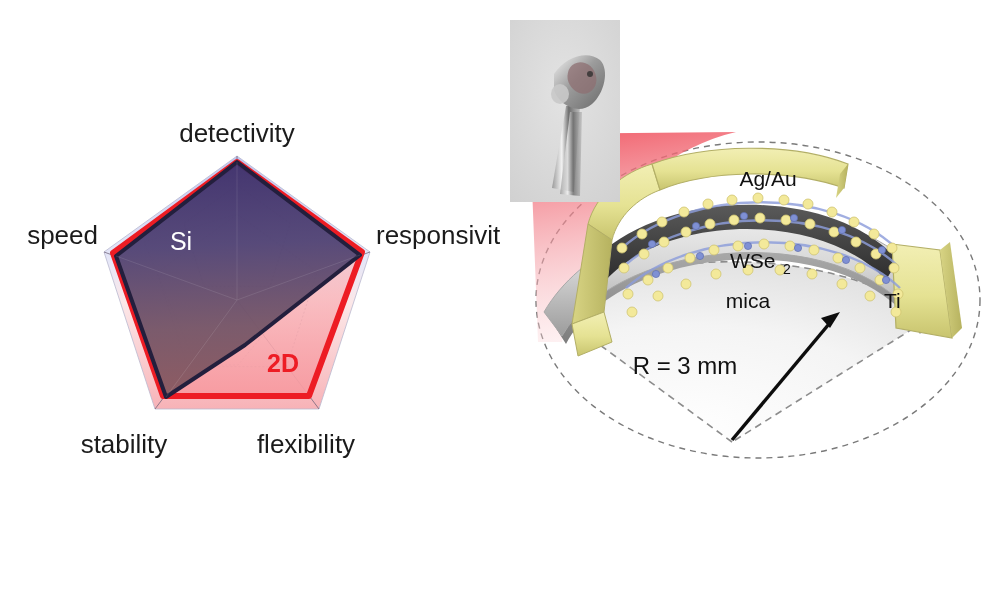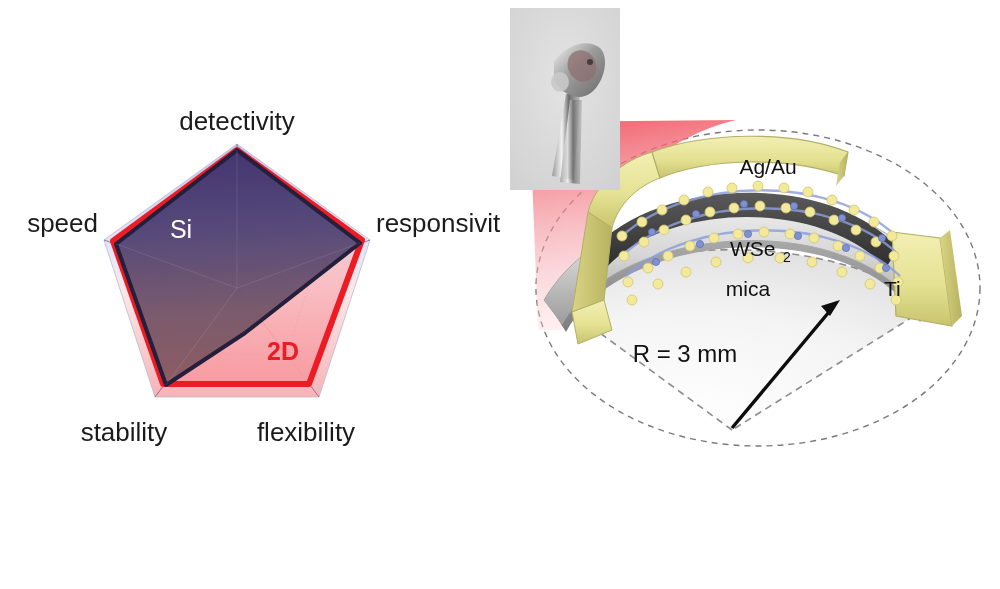--- a/index.html
+++ b/index.html
@@ -1,21 +1,21 @@
 <!DOCTYPE html>
 <html><head>
 <meta charset="utf-8">
 <style>
   html,body{margin:0;padding:0;background:#ffffff;}
   body{
     width:1000px;height:589px;position:relative;overflow:hidden;
     font-family:"Liberation Sans","DejaVu Sans",sans-serif;
     background:#ffffff;
   }
-  .figure{position:absolute;inset:0;}
+  .figure{position:absolute;inset:0;margin-top:12px;}
 
   
   #radar-panel{position:absolute;left:0;top:0;width:500px;height:589px;}
   #radar-svg{position:absolute;left:0;top:0;}
   .axis-label{
     font-size:26px;fill:#1b1b1b;
     font-family:"Liberation Sans","DejaVu Sans",sans-serif;
   }
   .series-label-si{font-size:25px;fill:#ffffff;font-family:"Liberation Sans","DejaVu Sans",sans-serif;}
   .series-label-2d{font-size:25px;fill:#ed1c24;font-weight:bold;font-family:"Liberation Sans","DejaVu Sans",sans-serif;}

